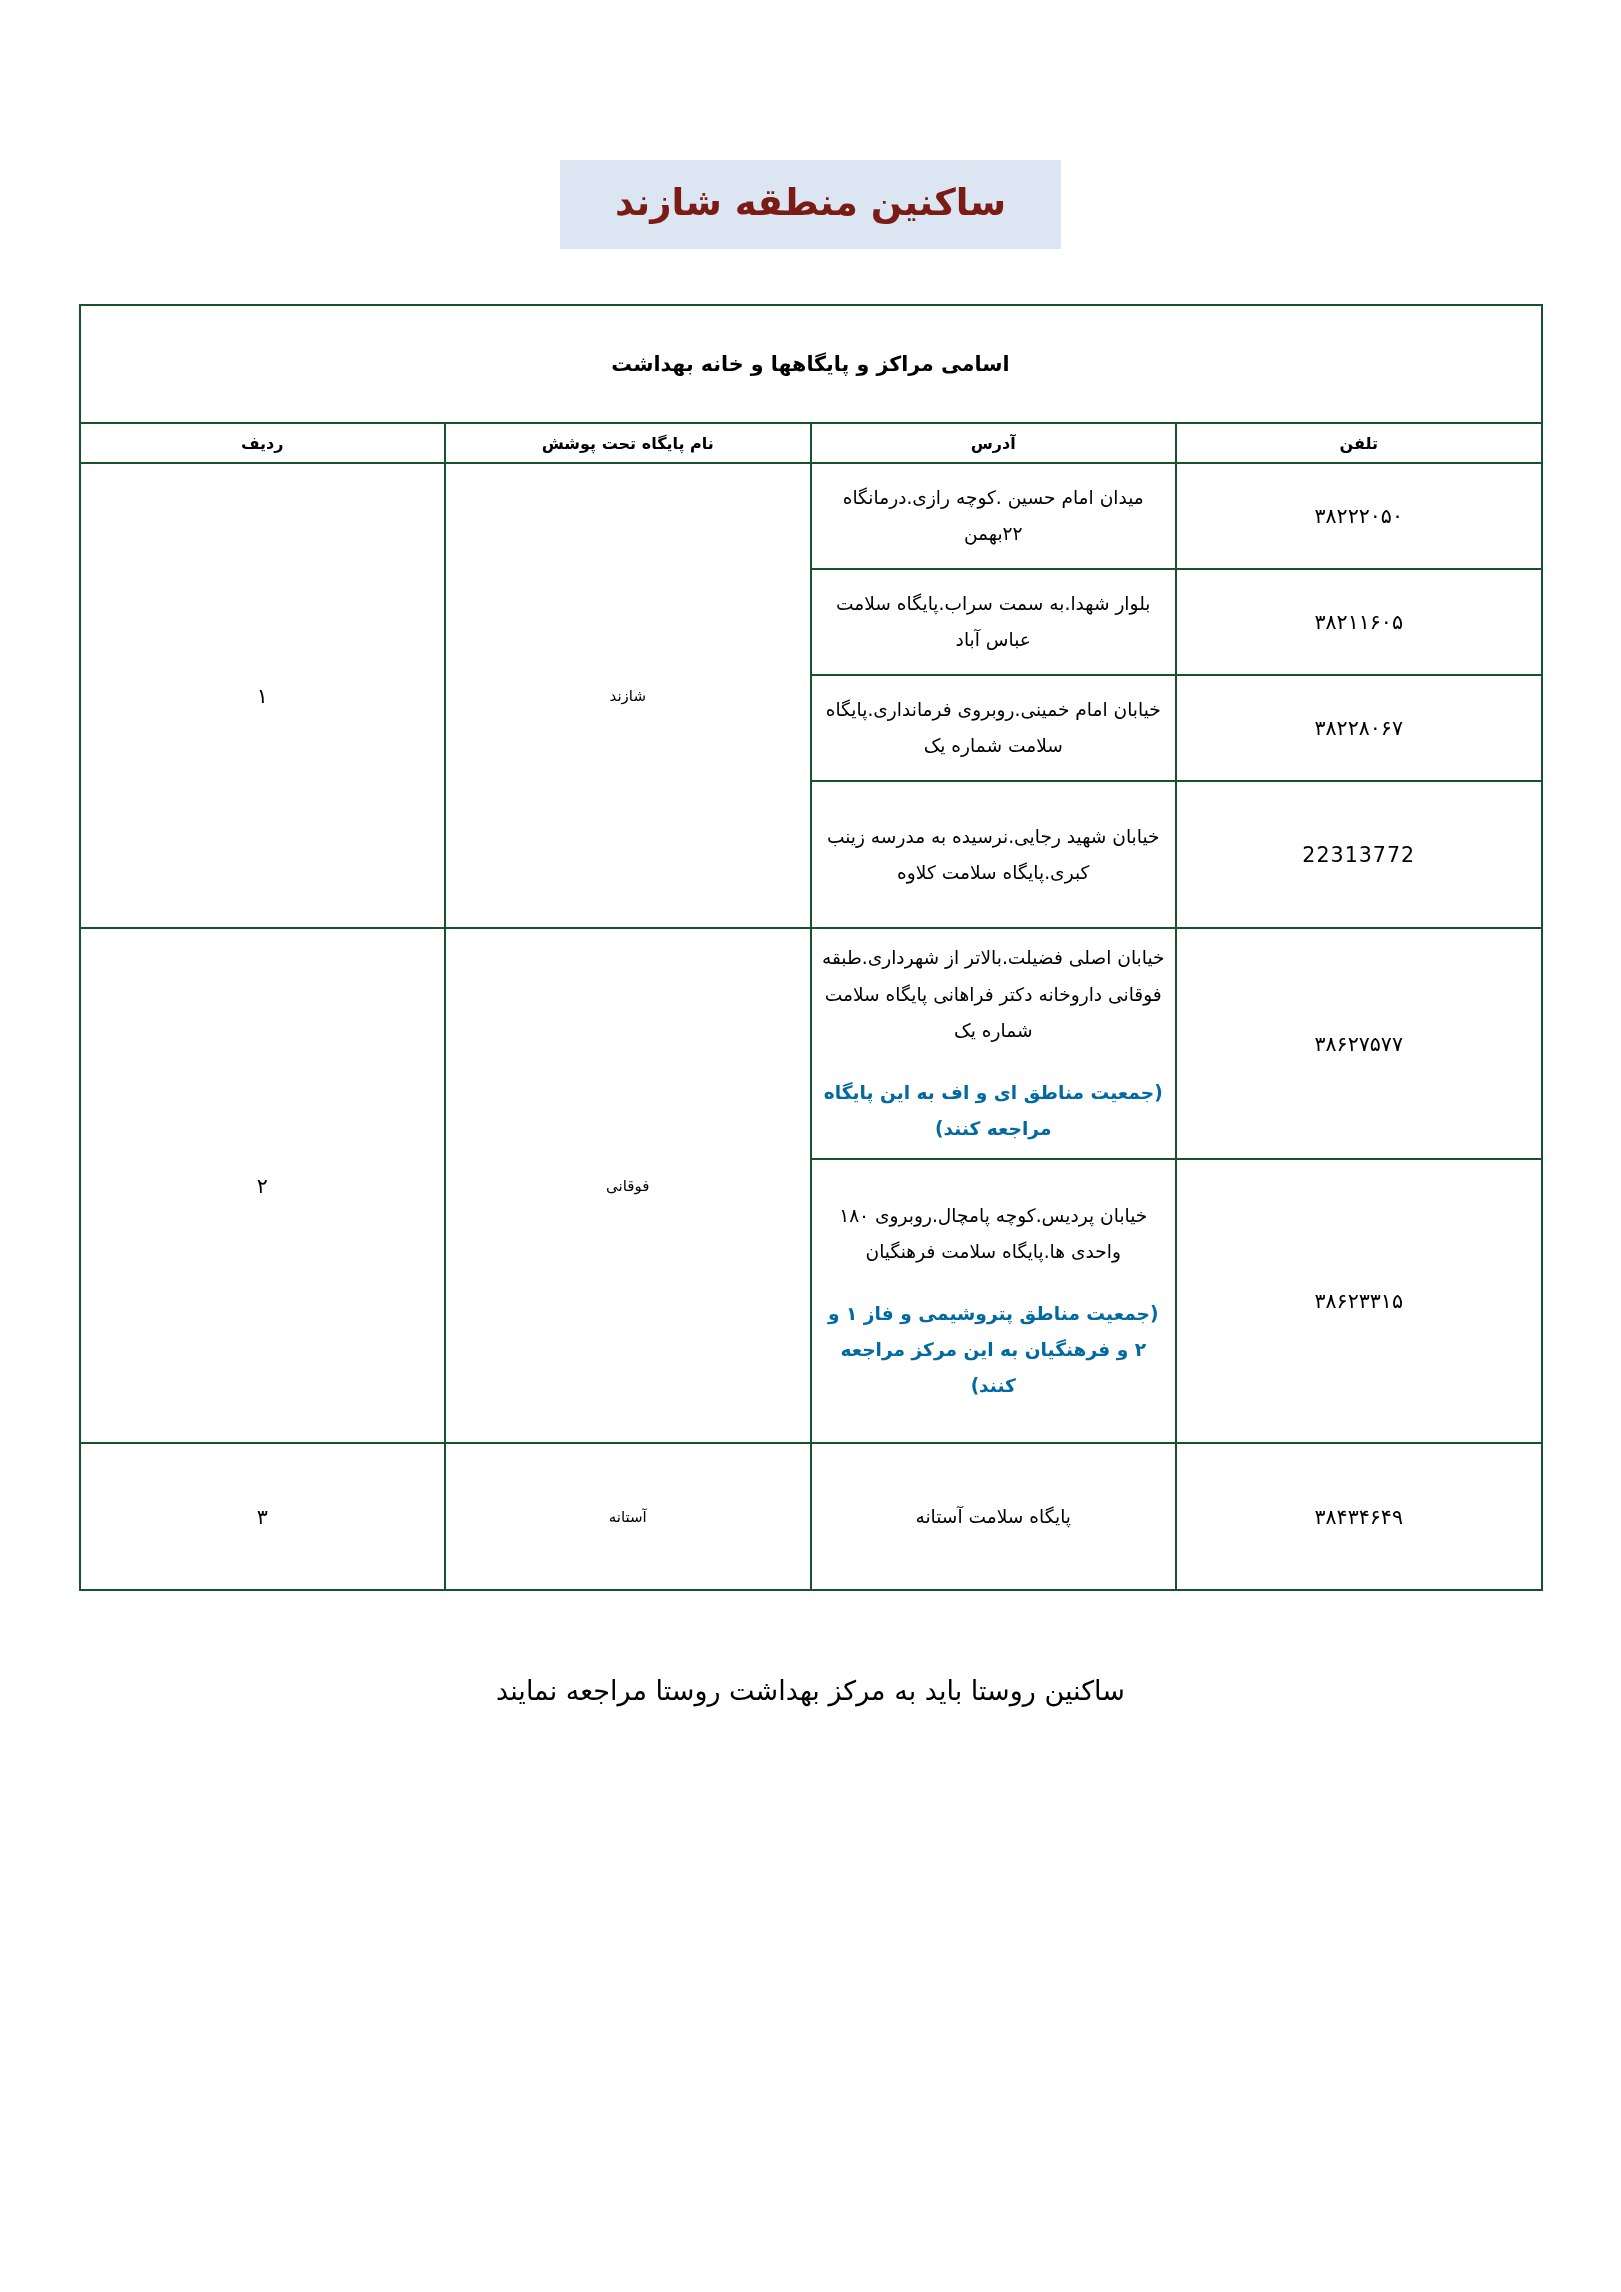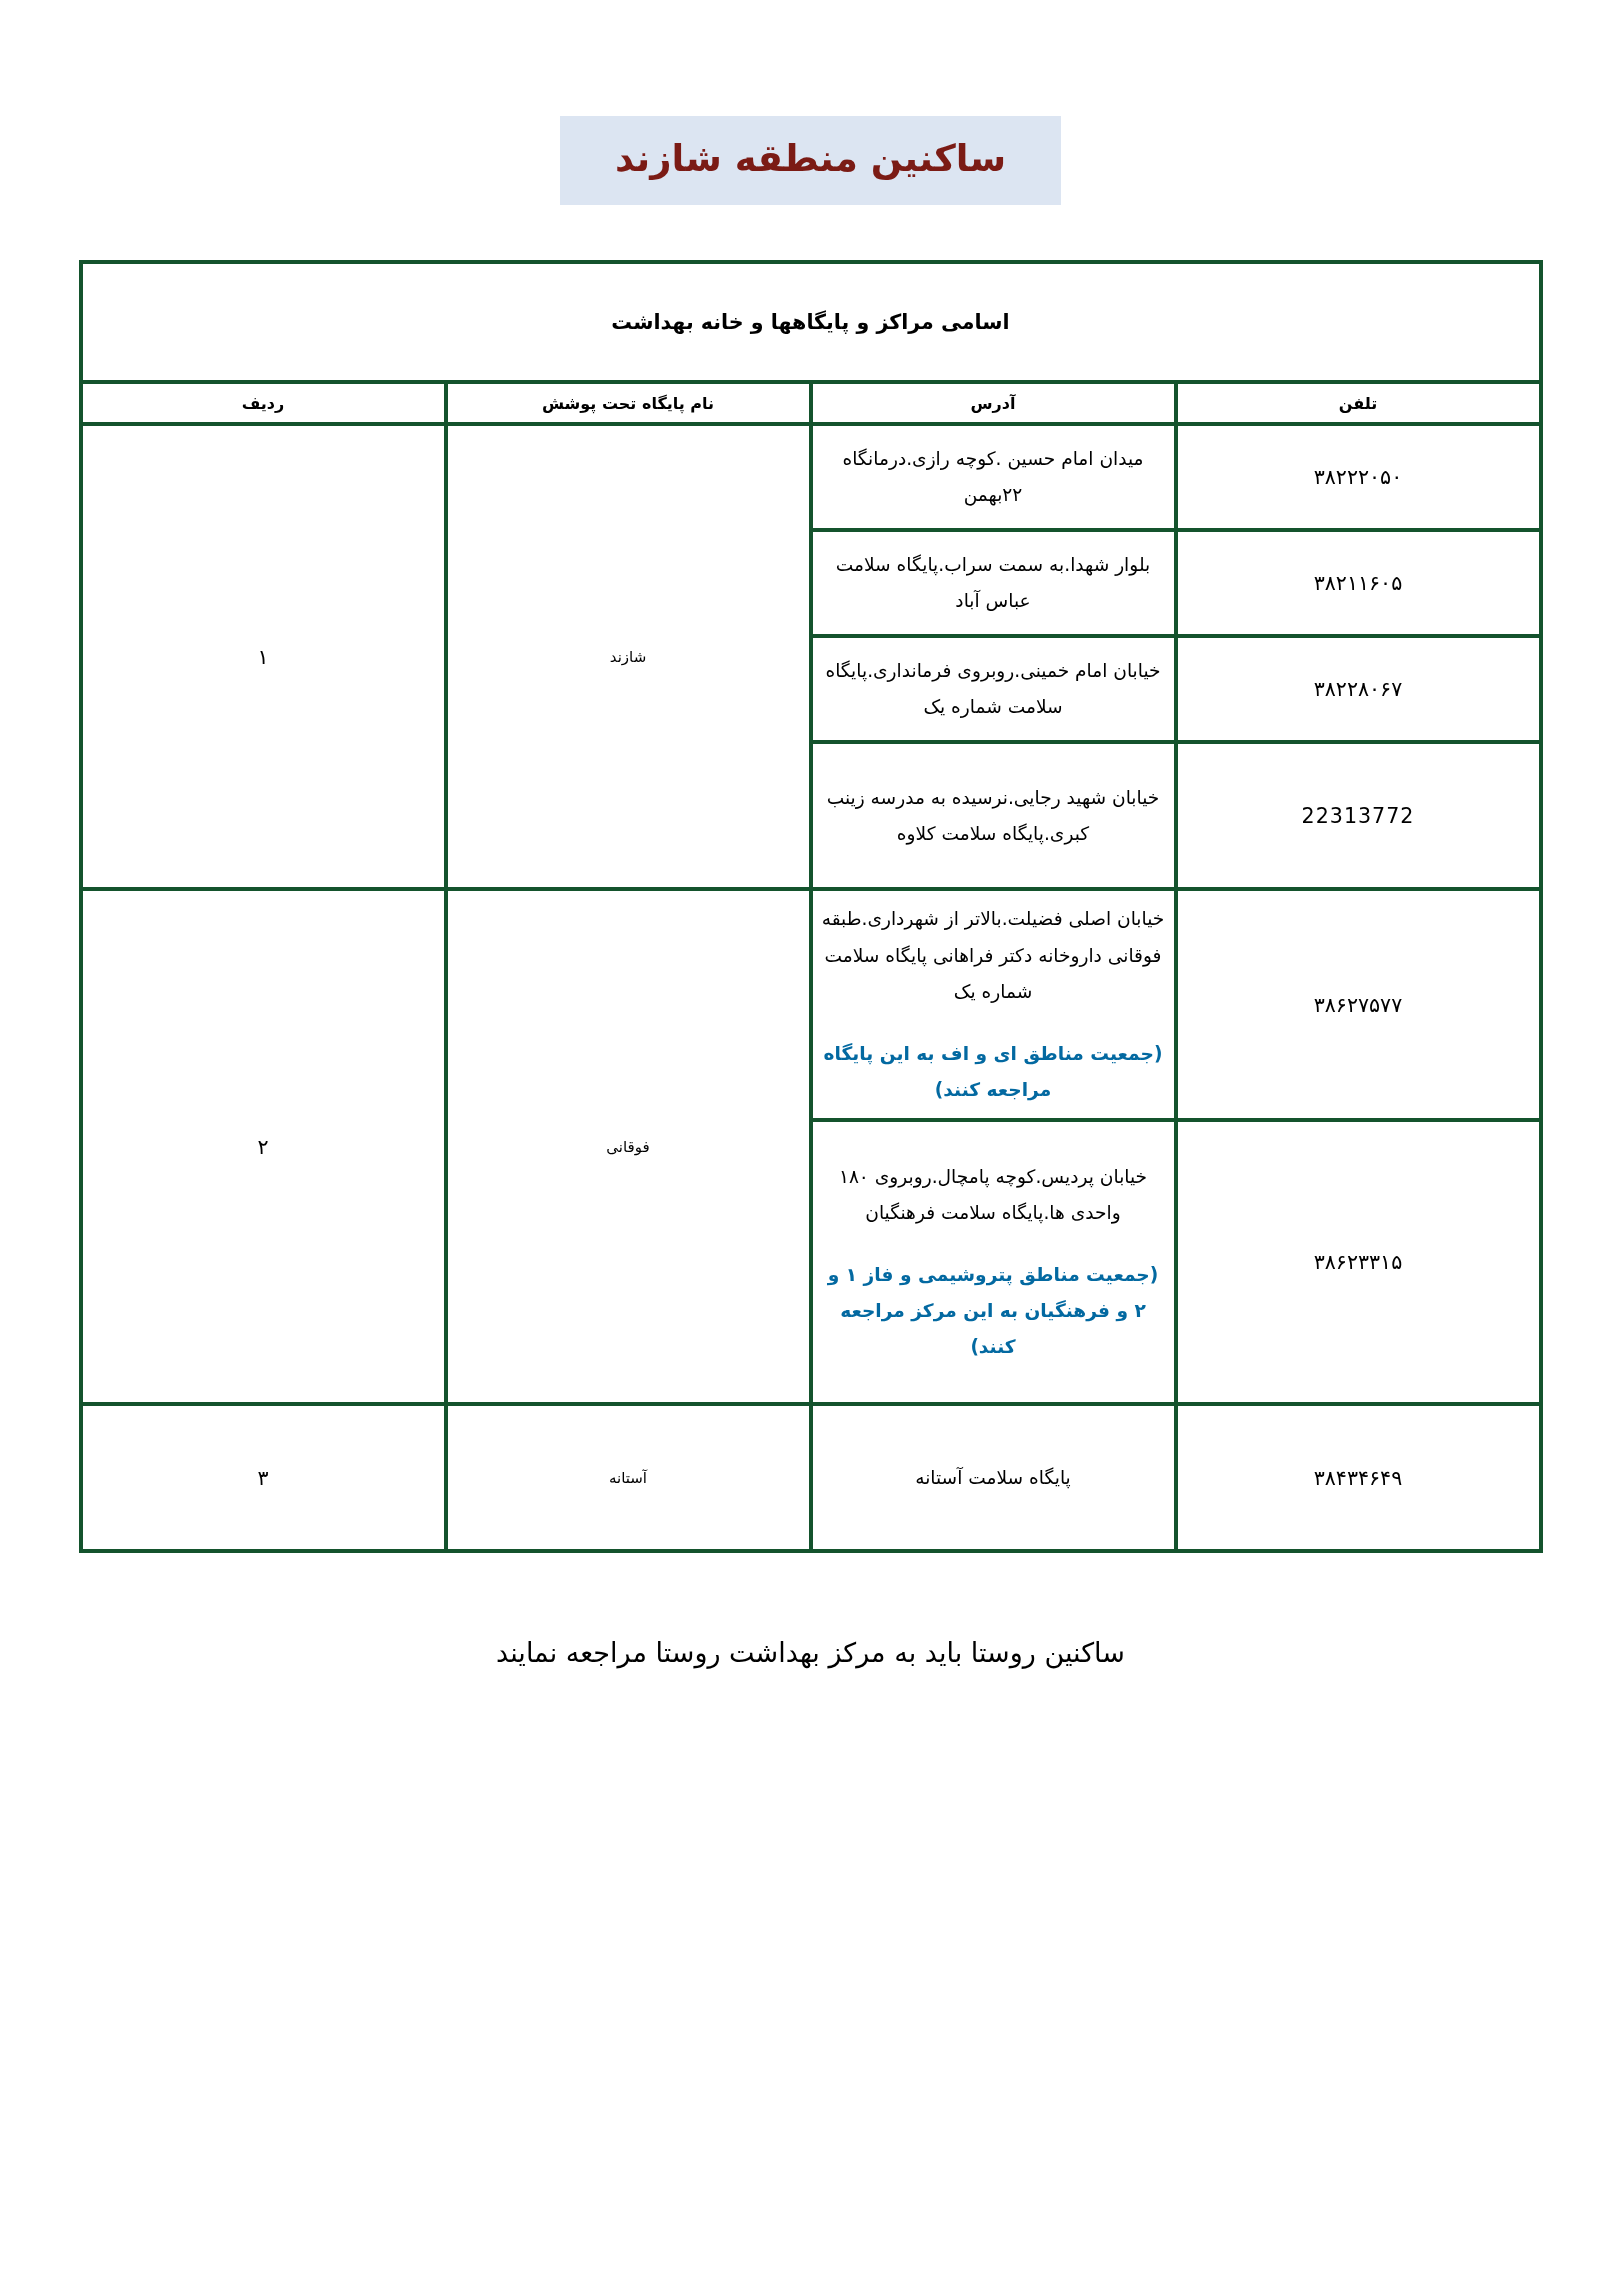--- a/index.html
+++ b/index.html
@@ -36,40 +36,41 @@
     color: #7b1b15;
     font-weight: bold;
     text-align: center;
     letter-spacing: 0.5px;
     line-height: 1.35;
   }
   #banner-top-wrap { margin-top: 116px; }
   #banner-top {
     font-size: 37px;
     padding: 17.6px 55px 21.6px 55px;
+    margin-top: 44px;
   }
   #banner-bottom-wrap { margin-top: 165px; }
   #banner-bottom {
     font-size: 37px;
     padding: 15.7px 53px 19.6px 53px;
   }
 
   
   .table-area {
     margin: 55px auto 0 auto;
     width: 1464px;
   }
   table.main {
     width: 100%;
     border-collapse: collapse;
     table-layout: fixed;
     background: #ffffff;
   }
   table.main td, table.main th {
-    border: 4px solid #14532d;
+    border: 2px solid #14532d;
     vertical-align: middle;
     text-align: center;
     padding: 9.8px 7.8px;
   }
   .tbl-title {
     font-size: 20.6px;
     font-weight: bold;
     height: 96px;
   }
   .col-radif  { width: 90px; }

